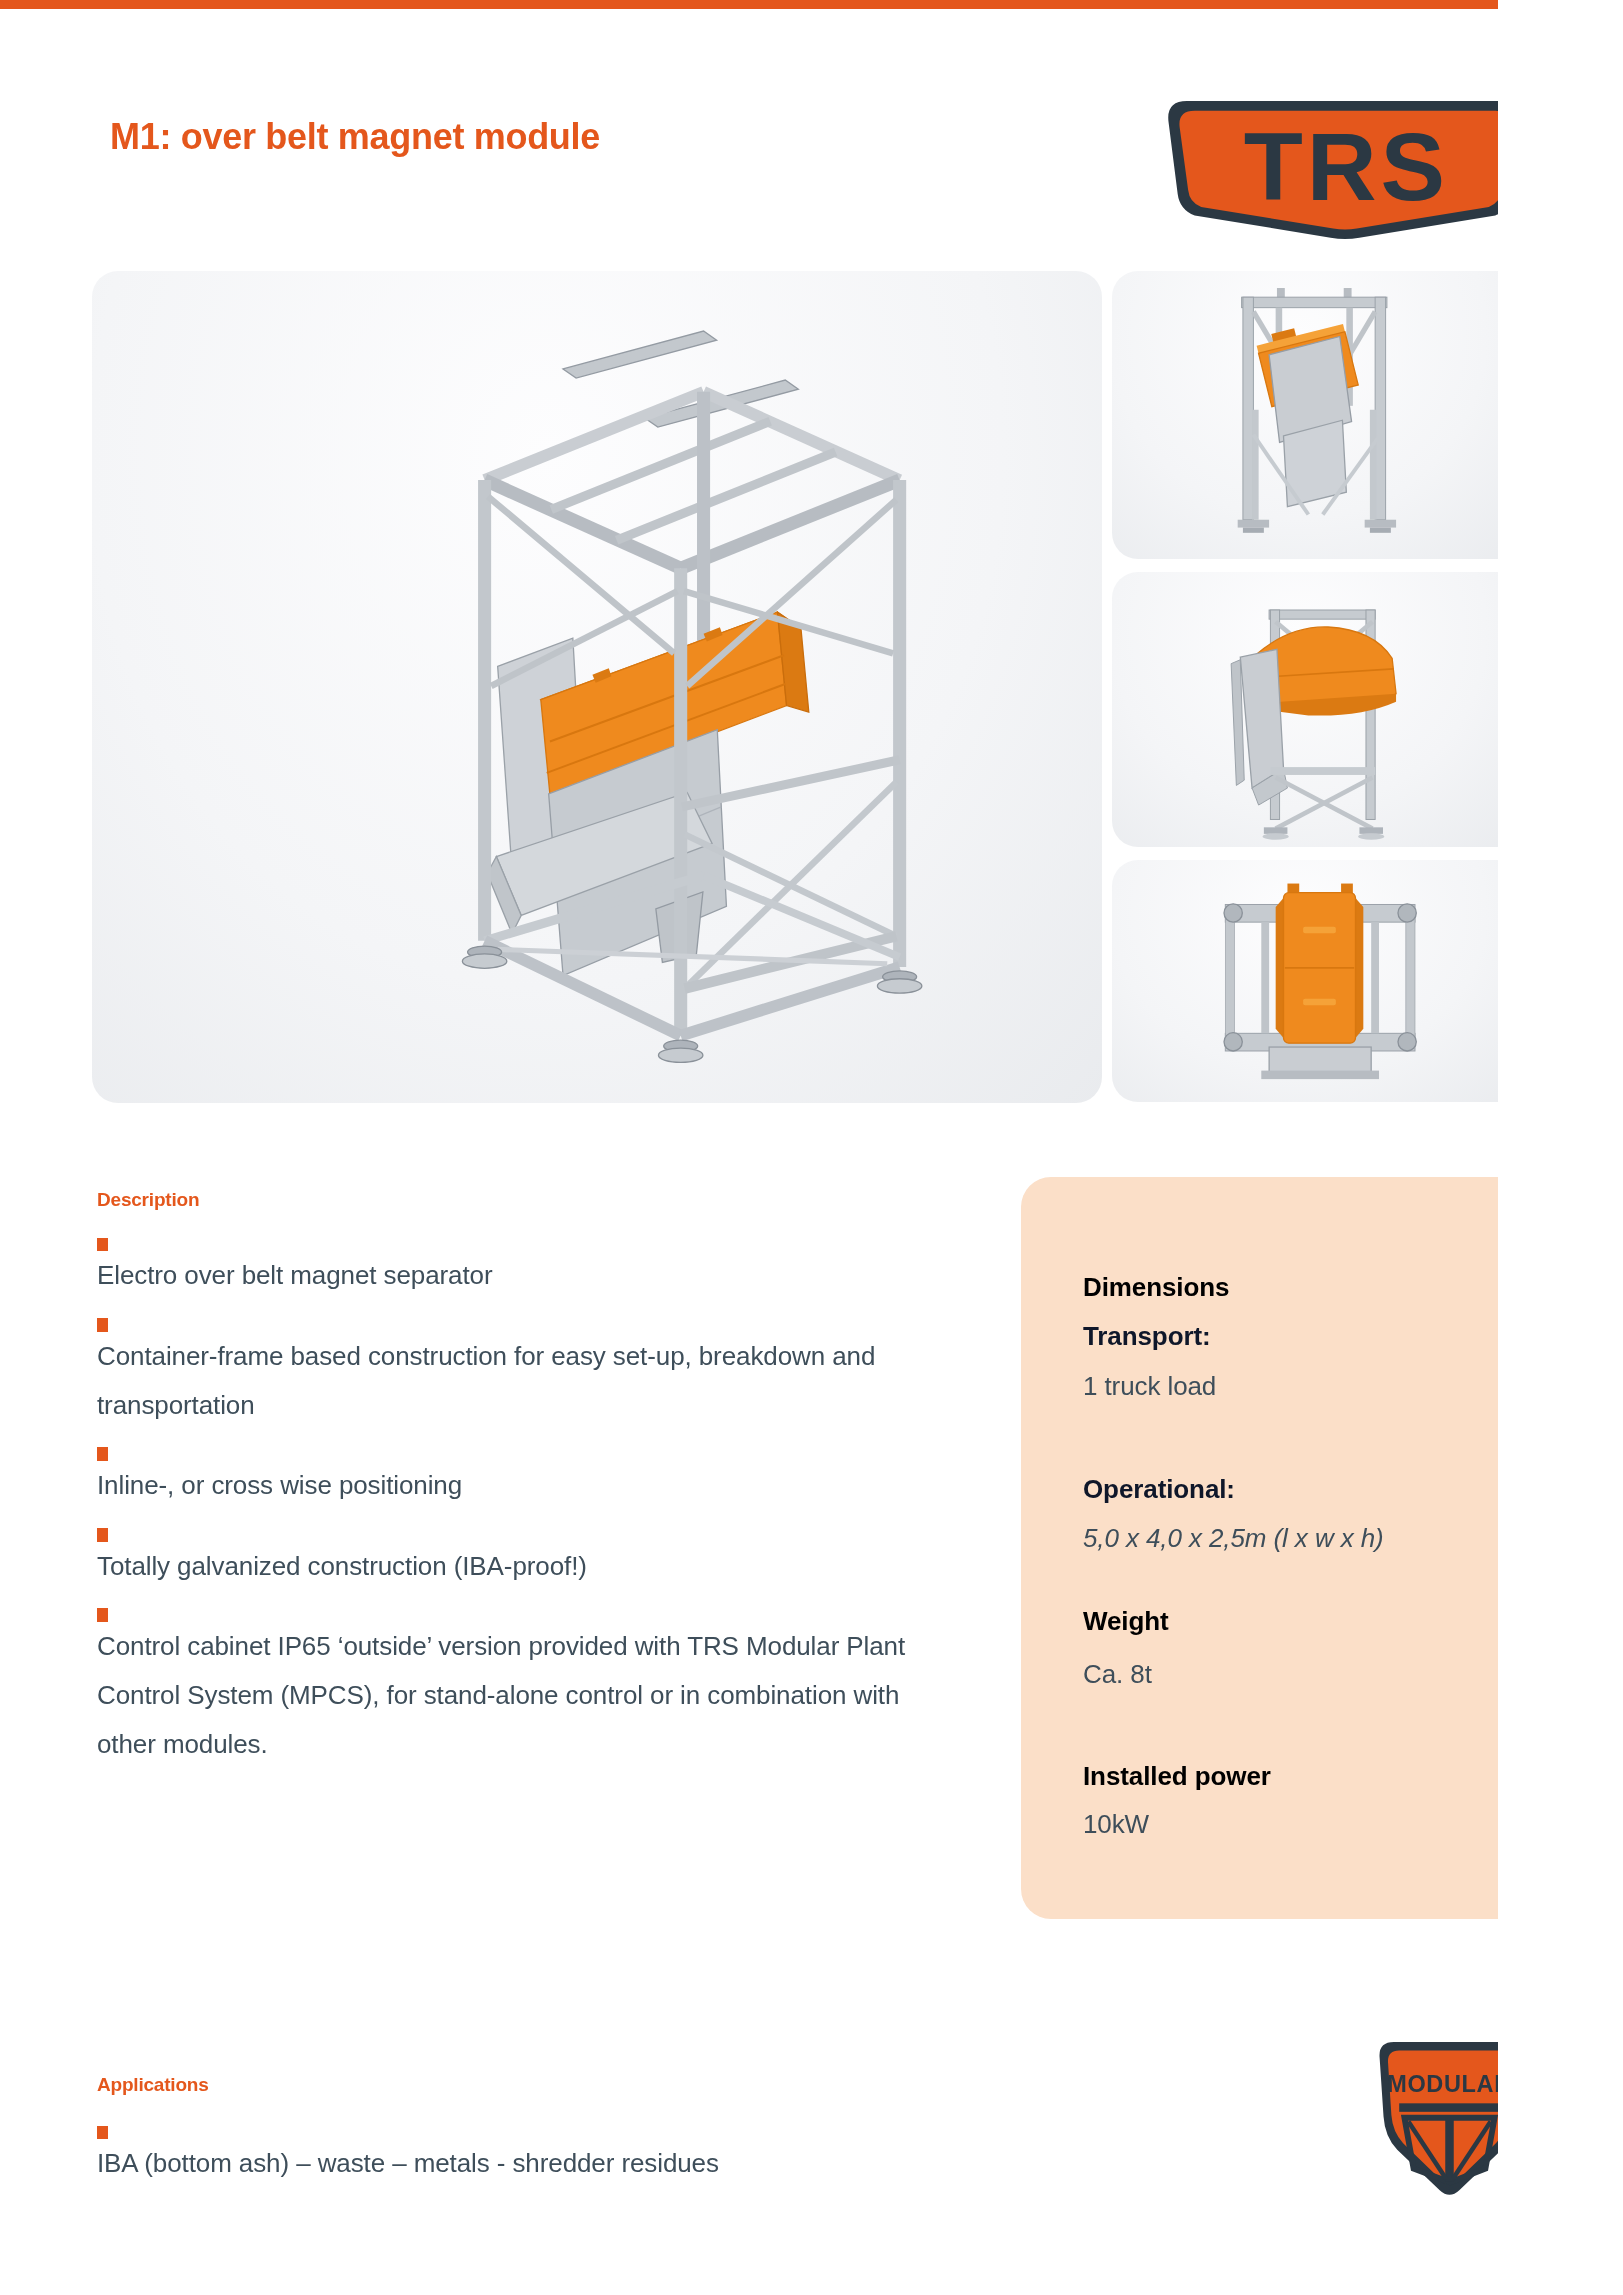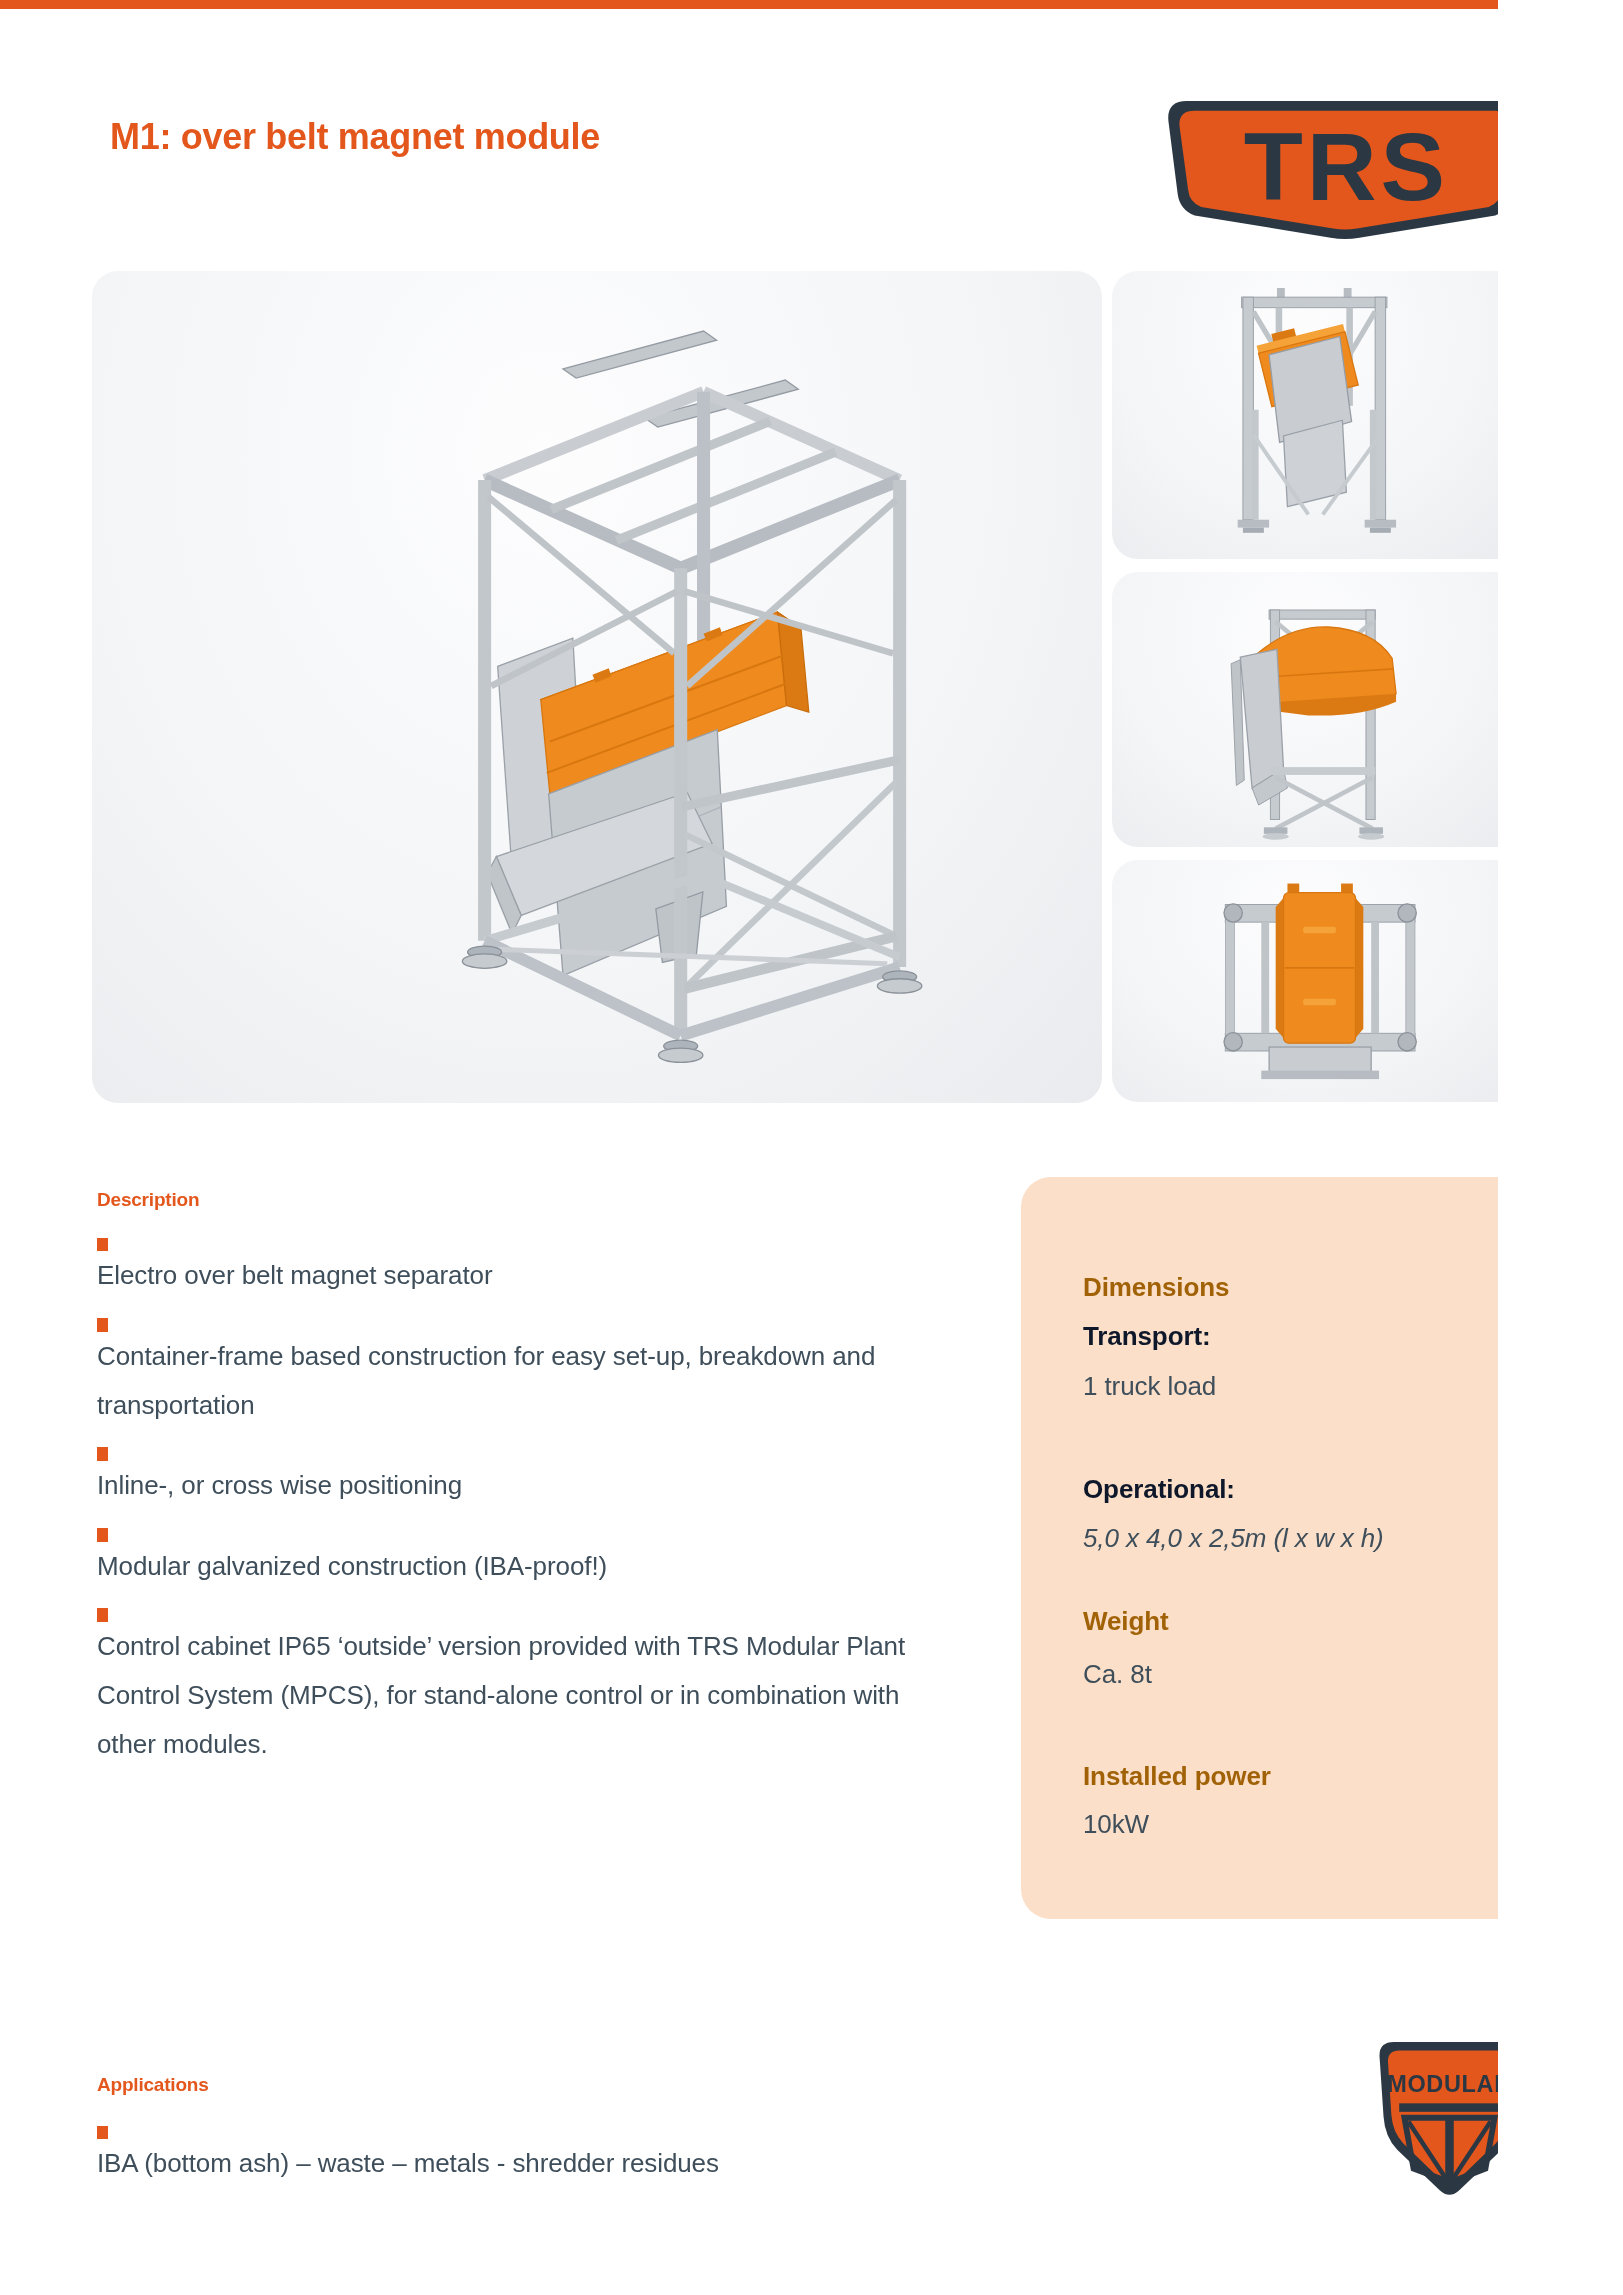--- a/index.html
+++ b/index.html
@@ -21,21 +21,21 @@
   
   .section-heading{position:absolute;font-size:19px;font-weight:bold;color:#e4571c;letter-spacing:-0.2px;}
   .bullet-list{position:absolute;margin:0;padding:0;list-style:none;}
   .bullet-list li{display:flex;align-items:flex-start;font-size:26px;line-height:49px;letter-spacing:-0.1px;color:#3e4e5a;flex-direction:column;}
   .bullet-sq{flex:0 0 auto;width:11px;height:13.7px;margin-top:17.7px;margin-right:17.7px;background:#e4571c;}
   #description-list{left:97px;top:1220px;width:844px;}
   #applications-list{left:97px;top:2108px;width:981px;}
   
   #spec-box{position:absolute;left:1021px;top:1177px;width:505px;height:742px;border-radius:30px;background:#fbdfc8;}
   .spec-line{position:absolute;left:62px;font-size:26px;line-height:33px;letter-spacing:-0.1px;white-space:nowrap;}
-  .spec-heading{font-weight:bold;color:#a16207;}
+  .spec-heading{font-weight:bold;color:#000000;}
   .spec-label{font-weight:bold;color:#0f172a;}
   .spec-value{color:#3e4e5a;}
   
   #trs-logo{position:absolute;left:1162px;top:97px;width:366px;height:148px;}
   #modular-badge{position:absolute;left:1373px;top:2038px;width:153px;height:162px;}
 </style>
 </head>
 <body>
 
 <div id="page">
@@ -195,21 +195,21 @@
     <li>
       <span class="bullet-sq"></span>
       <span>Container-frame based construction for easy set-up, breakdown and transportation</span>
     </li>
     <li>
       <span class="bullet-sq"></span>
       <span>Inline-, or cross wise positioning</span>
     </li>
     <li>
       <span class="bullet-sq"></span>
-      <span>Modular galvanized construction (IBA-proof!)</span>
+      <span>Totally galvanized construction (IBA-proof!)</span>
     </li>
     <li>
       <span class="bullet-sq"></span>
       <span>Control cabinet IP65 ‘outside’ version provided with TRS Modular Plant Control System (MPCS), for stand-alone control or in combination with other modules.</span>
     </li>
   </ul>
 
   <div id="spec-box">
     <div class="spec-line spec-heading" style="top:94px;">Dimensions</div>
     <div class="spec-line spec-label" style="top:143px;">Transport:</div>

